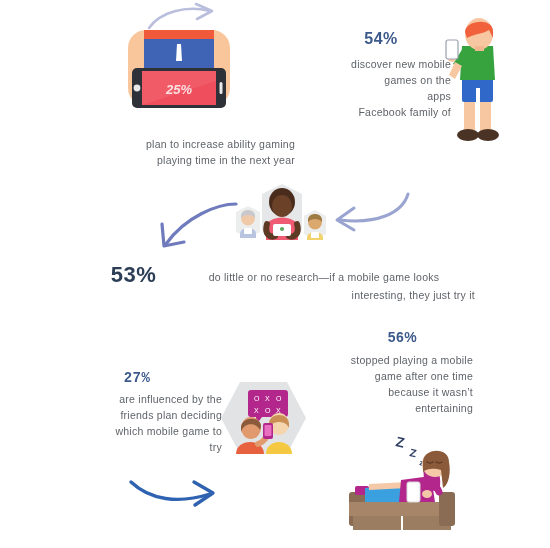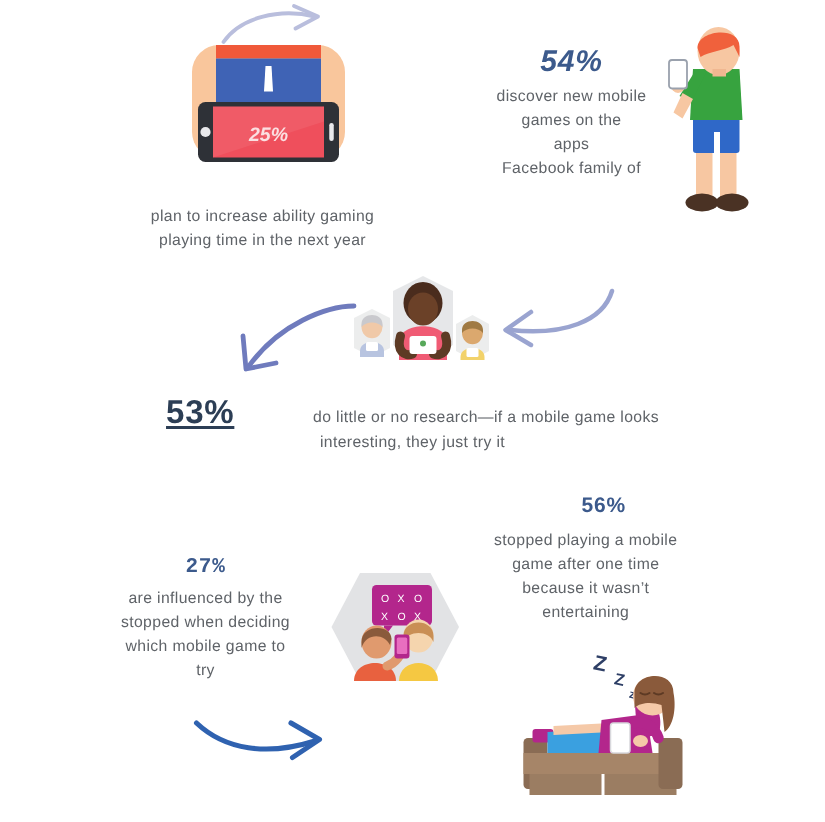--- a/index.html
+++ b/index.html
@@ -18,43 +18,42 @@
     overflow: hidden;
   }
   .abs { position: absolute; }
   .stat-num {
     color: #3c5a8c;
     font-weight: 700;
     letter-spacing: 0.5px;
   }
   .stat-num.navy {
     color: #2c3e55;
-    text-decoration: underline;
   }
   .body-text {
     color: #5f6368;
     font-size: 10.5px;
     line-height: 16px;
-    text-align: center;
+    text-align: right;
     letter-spacing: 0.25px;
   }
   .center-text {
     text-align: center;
   }
   svg { display: block; overflow: visible; }
 
   
   #block-phone { left: 118px; top: 24px; width: 122px; height: 102px; font-style: italic; }
 
   
   #cap-25 { left: 55px; top: 136px; width: 240px; }
 
   
   #stat-54 { left: 316px; top: 30px; width: 130px; text-align: center; }
-  #stat-54 .stat-num { font-size: 20px; font-style: italic; }
+  #stat-54 .stat-num { font-size: 16px; }
   #cap-54 { left: 311px; top: 56px; width: 140px; }
 
   
   #block-boy { left: 443px; top: 16px; width: 75px; height: 130px; }
 
   
   #block-family { left: 222px; top: 184px; width: 120px; height: 72px; }
 
   
   #stat-53-wrap { left: 75px; top: 262px; width: 400px; text-align: center; }
@@ -217,21 +216,21 @@
   </div>
   <div class="abs body-text" id="stat-53-line2">
     <span>interesting, they just try it</span>
   </div>
 
   <div class="abs center-text" id="stat-27">
     <span class="stat-num">27%</span>
   </div>
   <div class="abs body-text" id="cap-27">
     <div>are influenced by the</div>
-    <div>stopped when deciding</div>
+    <div>friends plan deciding</div>
     <div>which mobile game to</div>
     <div>try</div>
   </div>
 
   <div class="abs" id="block-friends">
     <svg width="95" height="84" viewBox="0 0 95 84">
 
       <path d="M24 6 L71 6 L90 42 L71 78 L24 78 L5 42 Z" fill="#e2e3e5"></path>
 
       <rect x="32" y="14" width="40" height="27" rx="3" fill="#b3268c"></rect>

